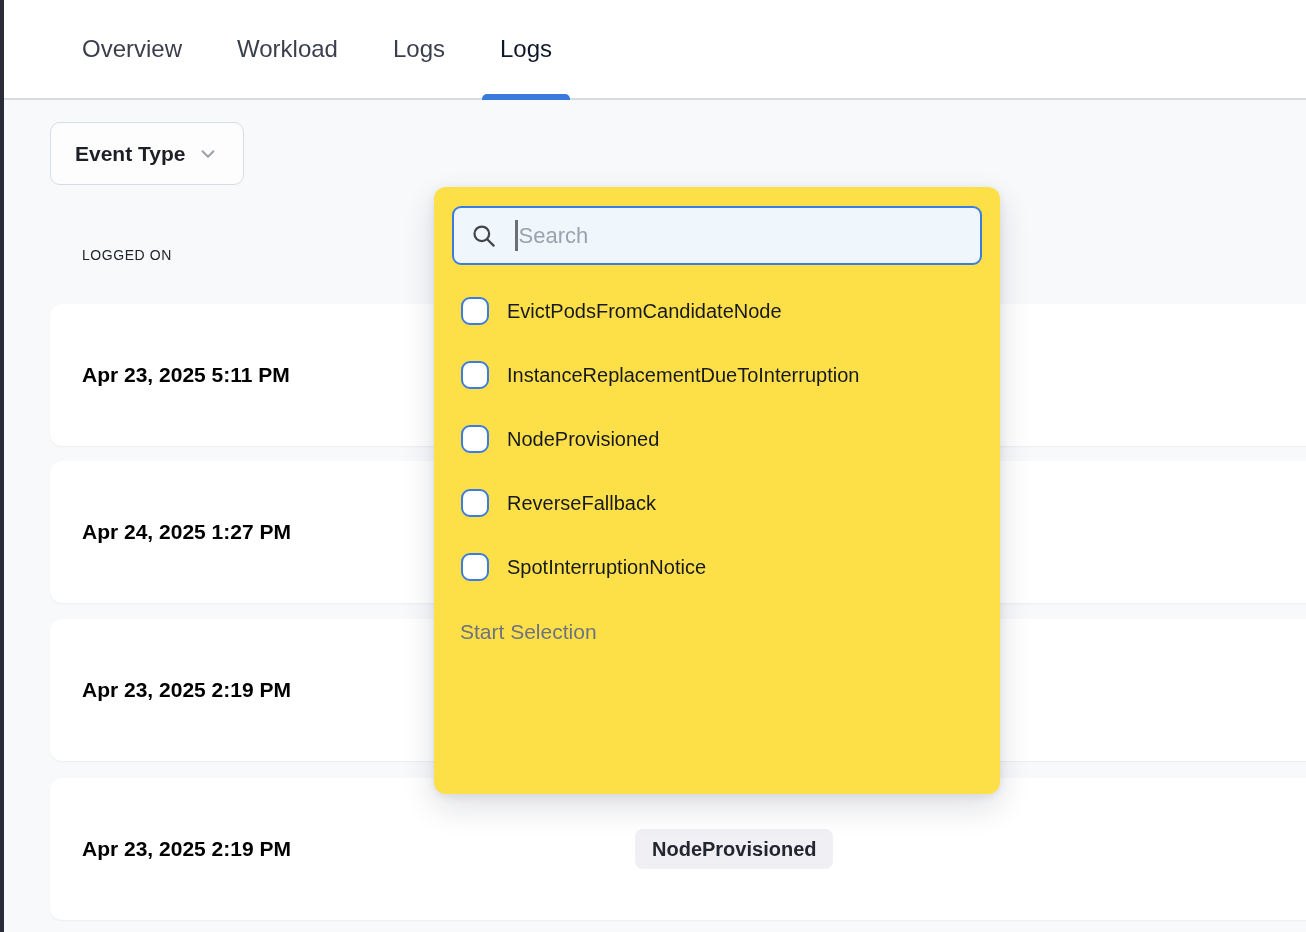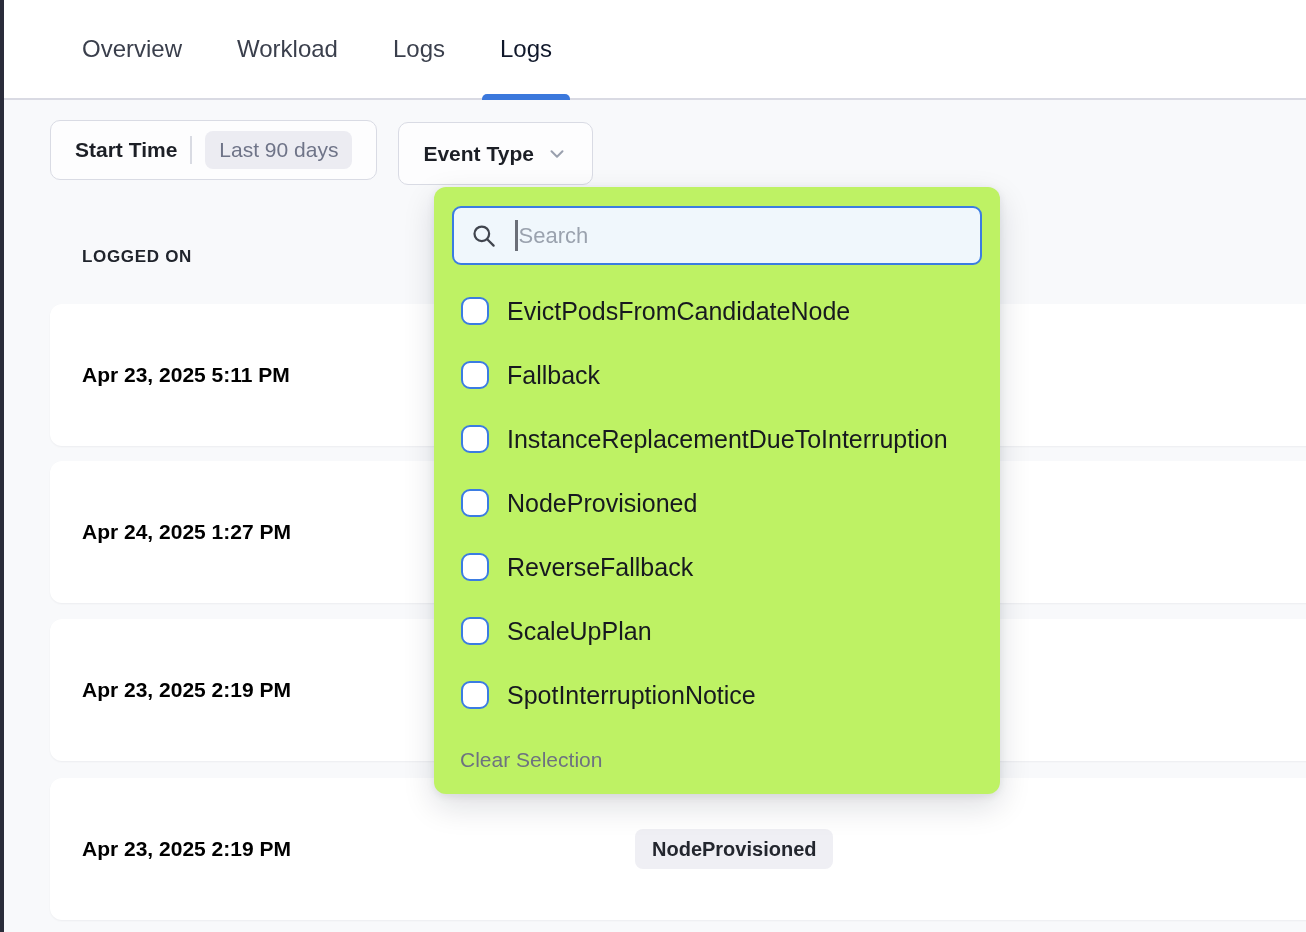--- a/index.html
+++ b/index.html
@@ -46,42 +46,42 @@
     background: #ececf2; color: #6f7488; font-size: 21px; font-weight: 400;
     border-radius: 8px; padding: 6px 14px; line-height: 1.2;
   }
   .event-type-btn { height: 63px; margin-top: 2px; gap: 12px; }
   .event-type-btn .f-label { font-weight: 600; }
   .chevron-icon { width: 22px; height: 22px; stroke: #9aa0ae; fill: none; stroke-width: 2.2; stroke-linecap: round; stroke-linejoin: round; }
 
   
   .col-header {
     position: absolute; left: 82px; top: 247px;
-    font-size: 17px; font-weight: 700; letter-spacing: 0.04em; color: #20242c;
+    font-size: 14px; font-weight: 400; letter-spacing: 0.04em; color: #20242c;
   }
   .row {
     position: absolute; left: 50px; right: -24px; height: 142px;
     background: #ffffff; border-radius: 12px;
     box-shadow: 0 1px 2px rgba(16,24,40,0.05);
   }
   .row-1 { top: 304px; } .row-2 { top: 461px; } .row-3 { top: 619px; } .row-4 { top: 778px; }
   .ts {
     position: absolute; left: 32px; top: 50%; transform: translateY(-50%);
     font-size: 21px; font-weight: 700; color: #000000;
   }
   .badge {
     position: absolute; left: 585px; top: 50%; transform: translateY(-50%);
     background: #efeff4; color: #23262e; font-size: 20px; font-weight: 600;
     border-radius: 8px; padding: 9px 17px; line-height: 1.1;
   }
 
   
   .dropdown {
     position: absolute; left: 434px; top: 187px; width: 566px; height: 607px;
-    background: #bef264; border-radius: 12px; z-index: 10;
+    background: #fde047; border-radius: 12px; z-index: 10;
     box-shadow: 0 12px 32px rgba(16,24,40,0.14), 0 2px 8px rgba(16,24,40,0.08);
   }
   .search-box {
     margin: 19px 18px 0 18px; height: 59px;
     background: #f0f7fc; border: 2.5px solid #3b7ce2; border-radius: 9px;
     display: flex; align-items: center; padding: 0 14px 0 16px;
   }
   .search-icon { width: 27px; height: 27px; stroke: #41454e; fill: none; stroke-width: 2; stroke-linecap: round; flex: 0 0 auto; }
   .caret { width: 2.5px; height: 31px; background: #6b6f78; margin-left: 18px; flex: 0 0 auto; }
   .search-input {
@@ -89,21 +89,21 @@
     font-family: inherit; font-size: 22px; color: #16181d; padding: 0 0 0 1px; min-width: 0;
   }
   .search-input::placeholder { color: #9aa2ae; }
 
   .options { margin-top: 14px; }
   .option { height: 64px; display: flex; align-items: center; padding: 0 27px; gap: 18px; cursor: pointer; }
   .checkbox {
     width: 28px; height: 28px; flex: 0 0 auto;
     border: 2.5px solid #3b7ce2; border-radius: 9px; background: #ffffff;
   }
-  .option-label { font-size: 25px; font-weight: 400; color: #17191f; white-space: nowrap; }
+  .option-label { font-size: 20px; font-weight: 400; color: #17191f; white-space: nowrap; }
   .clear-selection {
     margin: 21px 27px 0 26px; font-size: 21px; color: #6d7280; cursor: pointer; width: fit-content;
   }
 </style>
 </head>
 <body>
 
 <div class="left-strip"></div>
 
 <header class="topbar">
@@ -117,25 +117,20 @@
     <div class="tab">
       <span>Logs</span>
     </div>
     <div class="tab active">
       <span>Logs</span>
     </div>
   </nav>
 </header>
 
 <div class="filterbar">
-  <button class="filter-btn">
-    <span class="f-label">Start Time</span>
-    <span class="sep"></span>
-    <span class="chip">Last 90 days</span>
-  </button>
   <button class="filter-btn event-type-btn">
     <span class="f-label">Event Type</span>
     <svg class="chevron-icon" viewBox="0 0 24 24">
         <path d="M6 9l6 6 6-6"></path>
       </svg>
   </button>
 </div>
 
 <div class="col-header">LOGGED ON</div>
 
@@ -163,38 +158,30 @@
     <input class="search-input" type="text" placeholder="Search" style="">
   </div>
 
   <div class="options">
     <div class="option">
       <span class="checkbox"></span>
       <span class="option-label">EvictPodsFromCandidateNode</span>
     </div>
     <div class="option">
       <span class="checkbox"></span>
-      <span class="option-label">Fallback</span>
-    </div>
-    <div class="option">
-      <span class="checkbox"></span>
       <span class="option-label">InstanceReplacementDueToInterruption</span>
     </div>
     <div class="option">
       <span class="checkbox"></span>
       <span class="option-label">NodeProvisioned</span>
     </div>
     <div class="option">
       <span class="checkbox"></span>
       <span class="option-label">ReverseFallback</span>
     </div>
     <div class="option">
       <span class="checkbox"></span>
-      <span class="option-label">ScaleUpPlan</span>
-    </div>
-    <div class="option">
-      <span class="checkbox"></span>
       <span class="option-label">SpotInterruptionNotice</span>
     </div>
   </div>
 
-  <div class="clear-selection">Clear Selection</div>
+  <div class="clear-selection">Start Selection</div>
 </div>
 
 </body></html>

